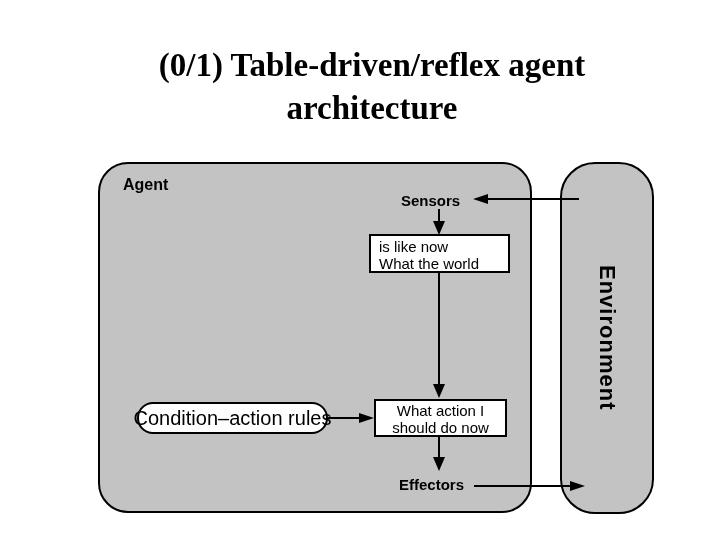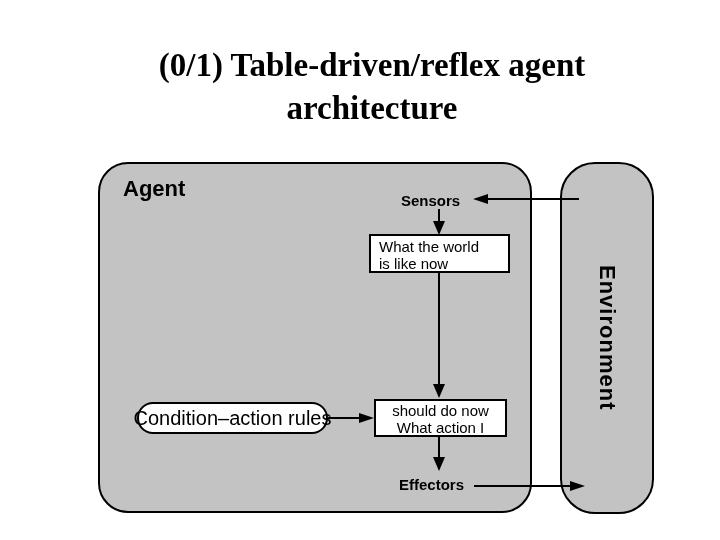--- a/index.html
+++ b/index.html
@@ -35,21 +35,21 @@
   .container-box{
     position:absolute;
     background:var(--fill);
     border:2px solid var(--line);
   }
   .agent-box{left:86px;top:162px;width:434px;height:351px;border-radius:30px;}
   .env-box{left:548px;top:162px;width:94px;height:352px;border-radius:35px;}
 
   .agent-label{
     position:absolute;left:111px;top:176px;
-    font-size:22px;font-weight:bold;text-align:right;
+    font-size:16px;font-weight:bold;text-align:right;
   }
   .env-label-wrap{
     position:absolute;left:548px;top:162px;width:94px;height:352px;
     display:flex;align-items:center;justify-content:center;
   }
   .env-label-wrap span{
     writing-mode:vertical-rl;
     font-size:22px;font-weight:bold;letter-spacing:1px;
   }
 
@@ -136,26 +136,26 @@
     <div class="vline" style="left:426px;top:437px;height:21px;"></div>
     <div class="head head-down" style="left:421px;top:457px;"></div>
   </div>
 
   <div>
     <div class="hline" style="left:462px;top:485px;width:97px;"></div>
     <div class="head head-right" style="left:558px;top:481px;"></div>
   </div>
 
   <div class="node world-box">
+    <div>is like now</div>
     <div>What the world</div>
-    <div>is like now</div>
   </div>
 
   <div class="node action-box">
+    <div>What action I</div>
     <div>should do now</div>
-    <div>What action I</div>
   </div>
 
   <div class="rules-pill">
     <span>Condition–action rules</span>
   </div>
 
 </div>
 
 </body></html>

